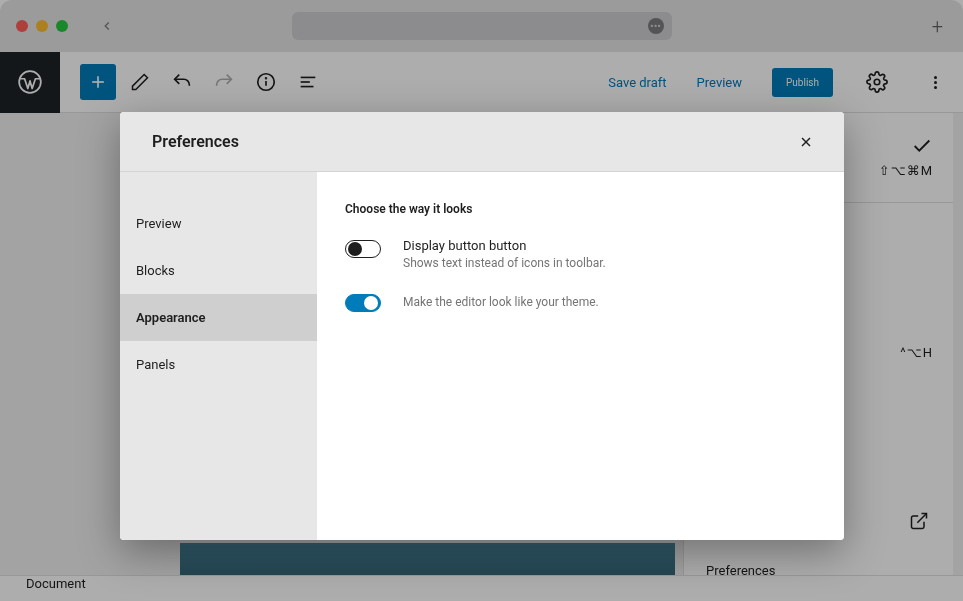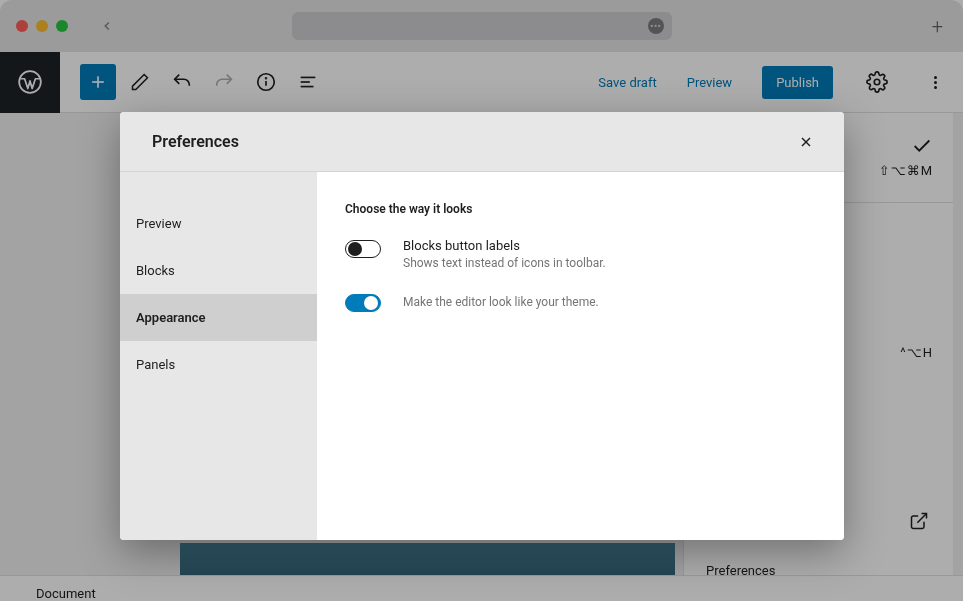--- a/index.html
+++ b/index.html
@@ -31,21 +31,21 @@
     width:60px; height:61px; background:#1d2327; display:flex; align-items:center; justify-content:center; flex:0 0 60px;
   }
   .eb-left { display:flex; align-items:center; gap:6px; margin-left:20px; }
   .eb-btn { width:36px; height:36px; display:flex; align-items:center; justify-content:center; border-radius:4px; color:#1e1e1e; }
   .eb-btn.add { background:#1e1e1e; color:#fff; border-radius:3px; background:#007cba; }
   .eb-btn.add { background:#007cba; } 
   .eb-btn.add { background:#007cba; }
   .eb-btn.redo { color:#b0b0b0; }
   .eb-right { margin-left:auto; display:flex; align-items:center; gap:30px; }
   .eb-link { color:#007cba; font-size:13px; }
-  .eb-publish { background:#007cba; color:#fff; padding:9px 14px; border-radius:3px; font-size:13px; }
+  .eb-publish { background:#007cba; color:#fff; padding:9px 14px; border-radius:3px; font-size:10px; }
   .eb-iconbtn { width:28px; display:flex; justify-content:center; color:#1e1e1e; }
   .eb-kebab { display:flex; flex-direction:column; gap:2px; }
   .eb-kebab i{ width:3px;height:3px;background:#1e1e1e;border-radius:50%;display:block;}
 
   
   .canvas {
     position:absolute; top:113px; left:0; right:0; bottom:0; background:#f0f0f0;
   }
   .canvas .photo {
     position:absolute; left:180px; top:430px; width:495px; height:100px;
@@ -57,21 +57,21 @@
   }
   .right-rail .row { height:38px; display:flex; align-items:center; justify-content:flex-end; padding:0 20px; color:#1e1e1e;}
   .right-rail .row.sep { border-bottom:1px solid #e0e0e0; margin-bottom:10px; padding-bottom:26px;}
   .right-rail .check svg{ width:22px;height:22px;}
   .right-rail .shortcut { font-size:13px; letter-spacing:1px; color:#1e1e1e;}
   .right-rail .menuitem { justify-content:flex-start; padding-left:22px; font-size:13px;}
   .right-rail .external { position:absolute; bottom:70px; right:24px; }
 
   .statusbar {
     position:absolute; left:0; bottom:0; right:0; height:26px; background:#fff;
-    border-top:1px solid #e0e0e0; display:flex; align-items:flex-end; padding:0 36px; font-size:13px; color:#1e1e1e;
+    border-top:1px solid #e0e0e0; display:flex; align-items:flex-start; padding:0 26px; font-size:13px; color:#1e1e1e;
   }
 
   
   .scrim {
     position:absolute; inset:0; background:rgba(0,0,0,0.32);
   }
 
   
   .modal {
     position:absolute; left:120px; top:112px; width:724px; height:428px;
@@ -254,21 +254,21 @@
       </div>
     </div>
     <div class="modal-main">
       <h2>Choose the way it looks</h2>
 
       <div class="pref-row">
         <div class="toggle off">
           <div class="knob"></div>
         </div>
         <div class="pref-text">
-          <div class="lbl">Blocks button labels</div>
+          <div class="lbl">Display button button</div>
           <div class="desc">Shows text instead of icons in toolbar.</div>
         </div>
       </div>
 
       <div class="pref-row">
         <div class="toggle on">
           <div class="knob"></div>
         </div>
         <div class="pref-text">
           <div class="desc">Make the editor look like your theme.</div>

